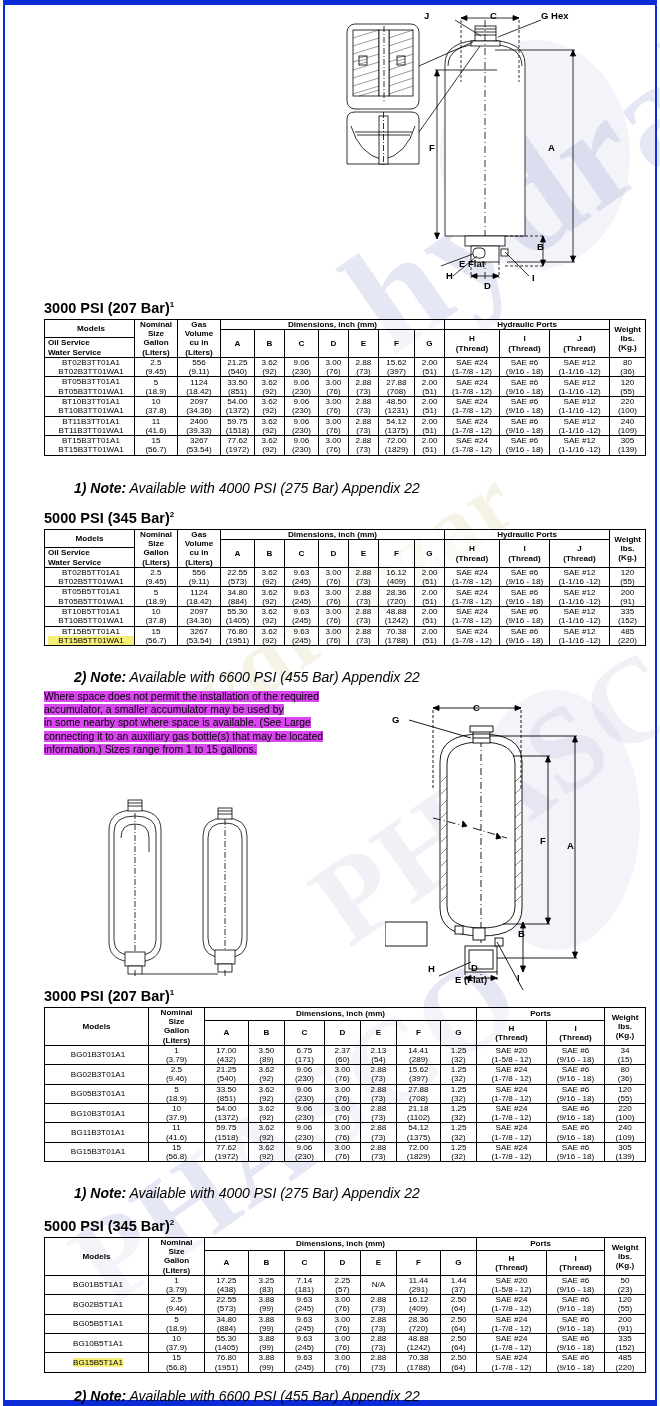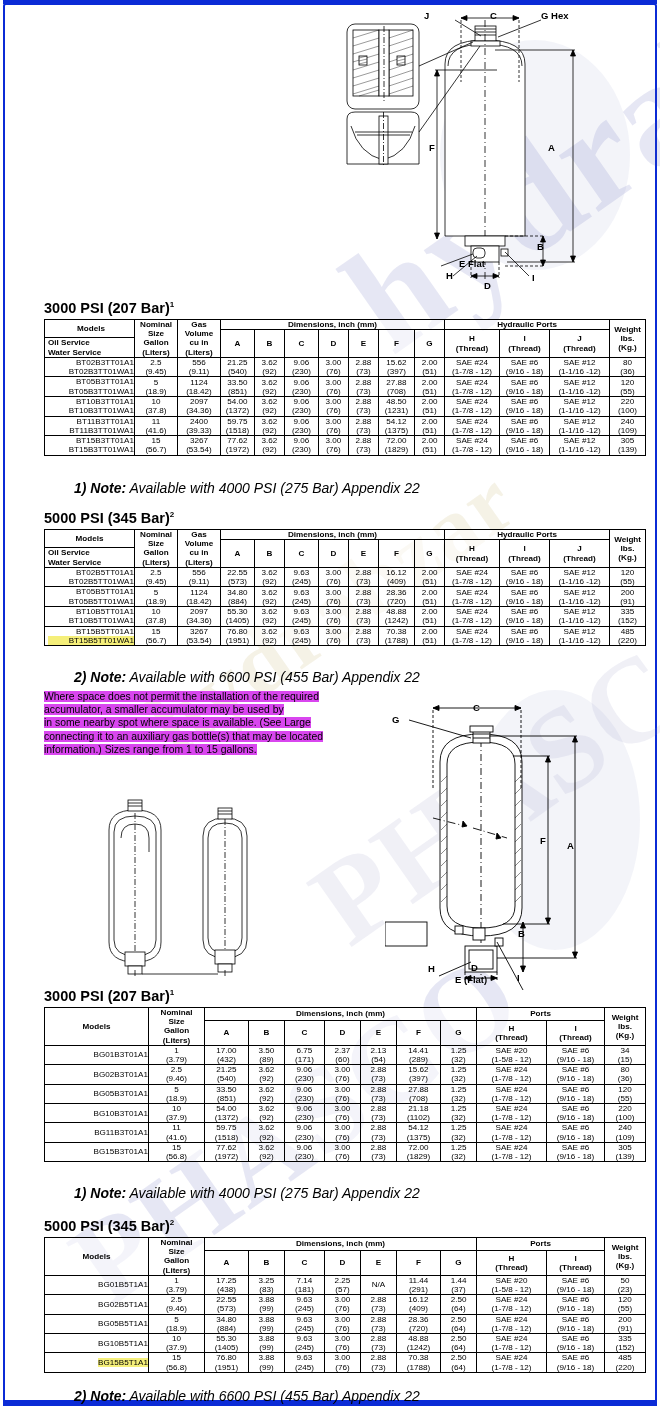--- a/index.html
+++ b/index.html
@@ -77,21 +77,21 @@
     border:1px solid #000;
     font-size:8.1px;
     text-align:center;
     vertical-align:middle;
     padding:0;
     line-height:9.2px;
     color:#000;
   }
   table.spec th { font-weight:bold; }
   table.spec td.model {
-    text-align:right;
+    text-align:center;
     padding-left:3px;
     font-size:8.1px;
     line-height:9.3px;
   }
   table.spec th.model-h { text-align:left; padding-left:3px; }
   .dual { display:block; }
   .hl-yellow { background:#f5ef7a; }
 
   
   .note {

